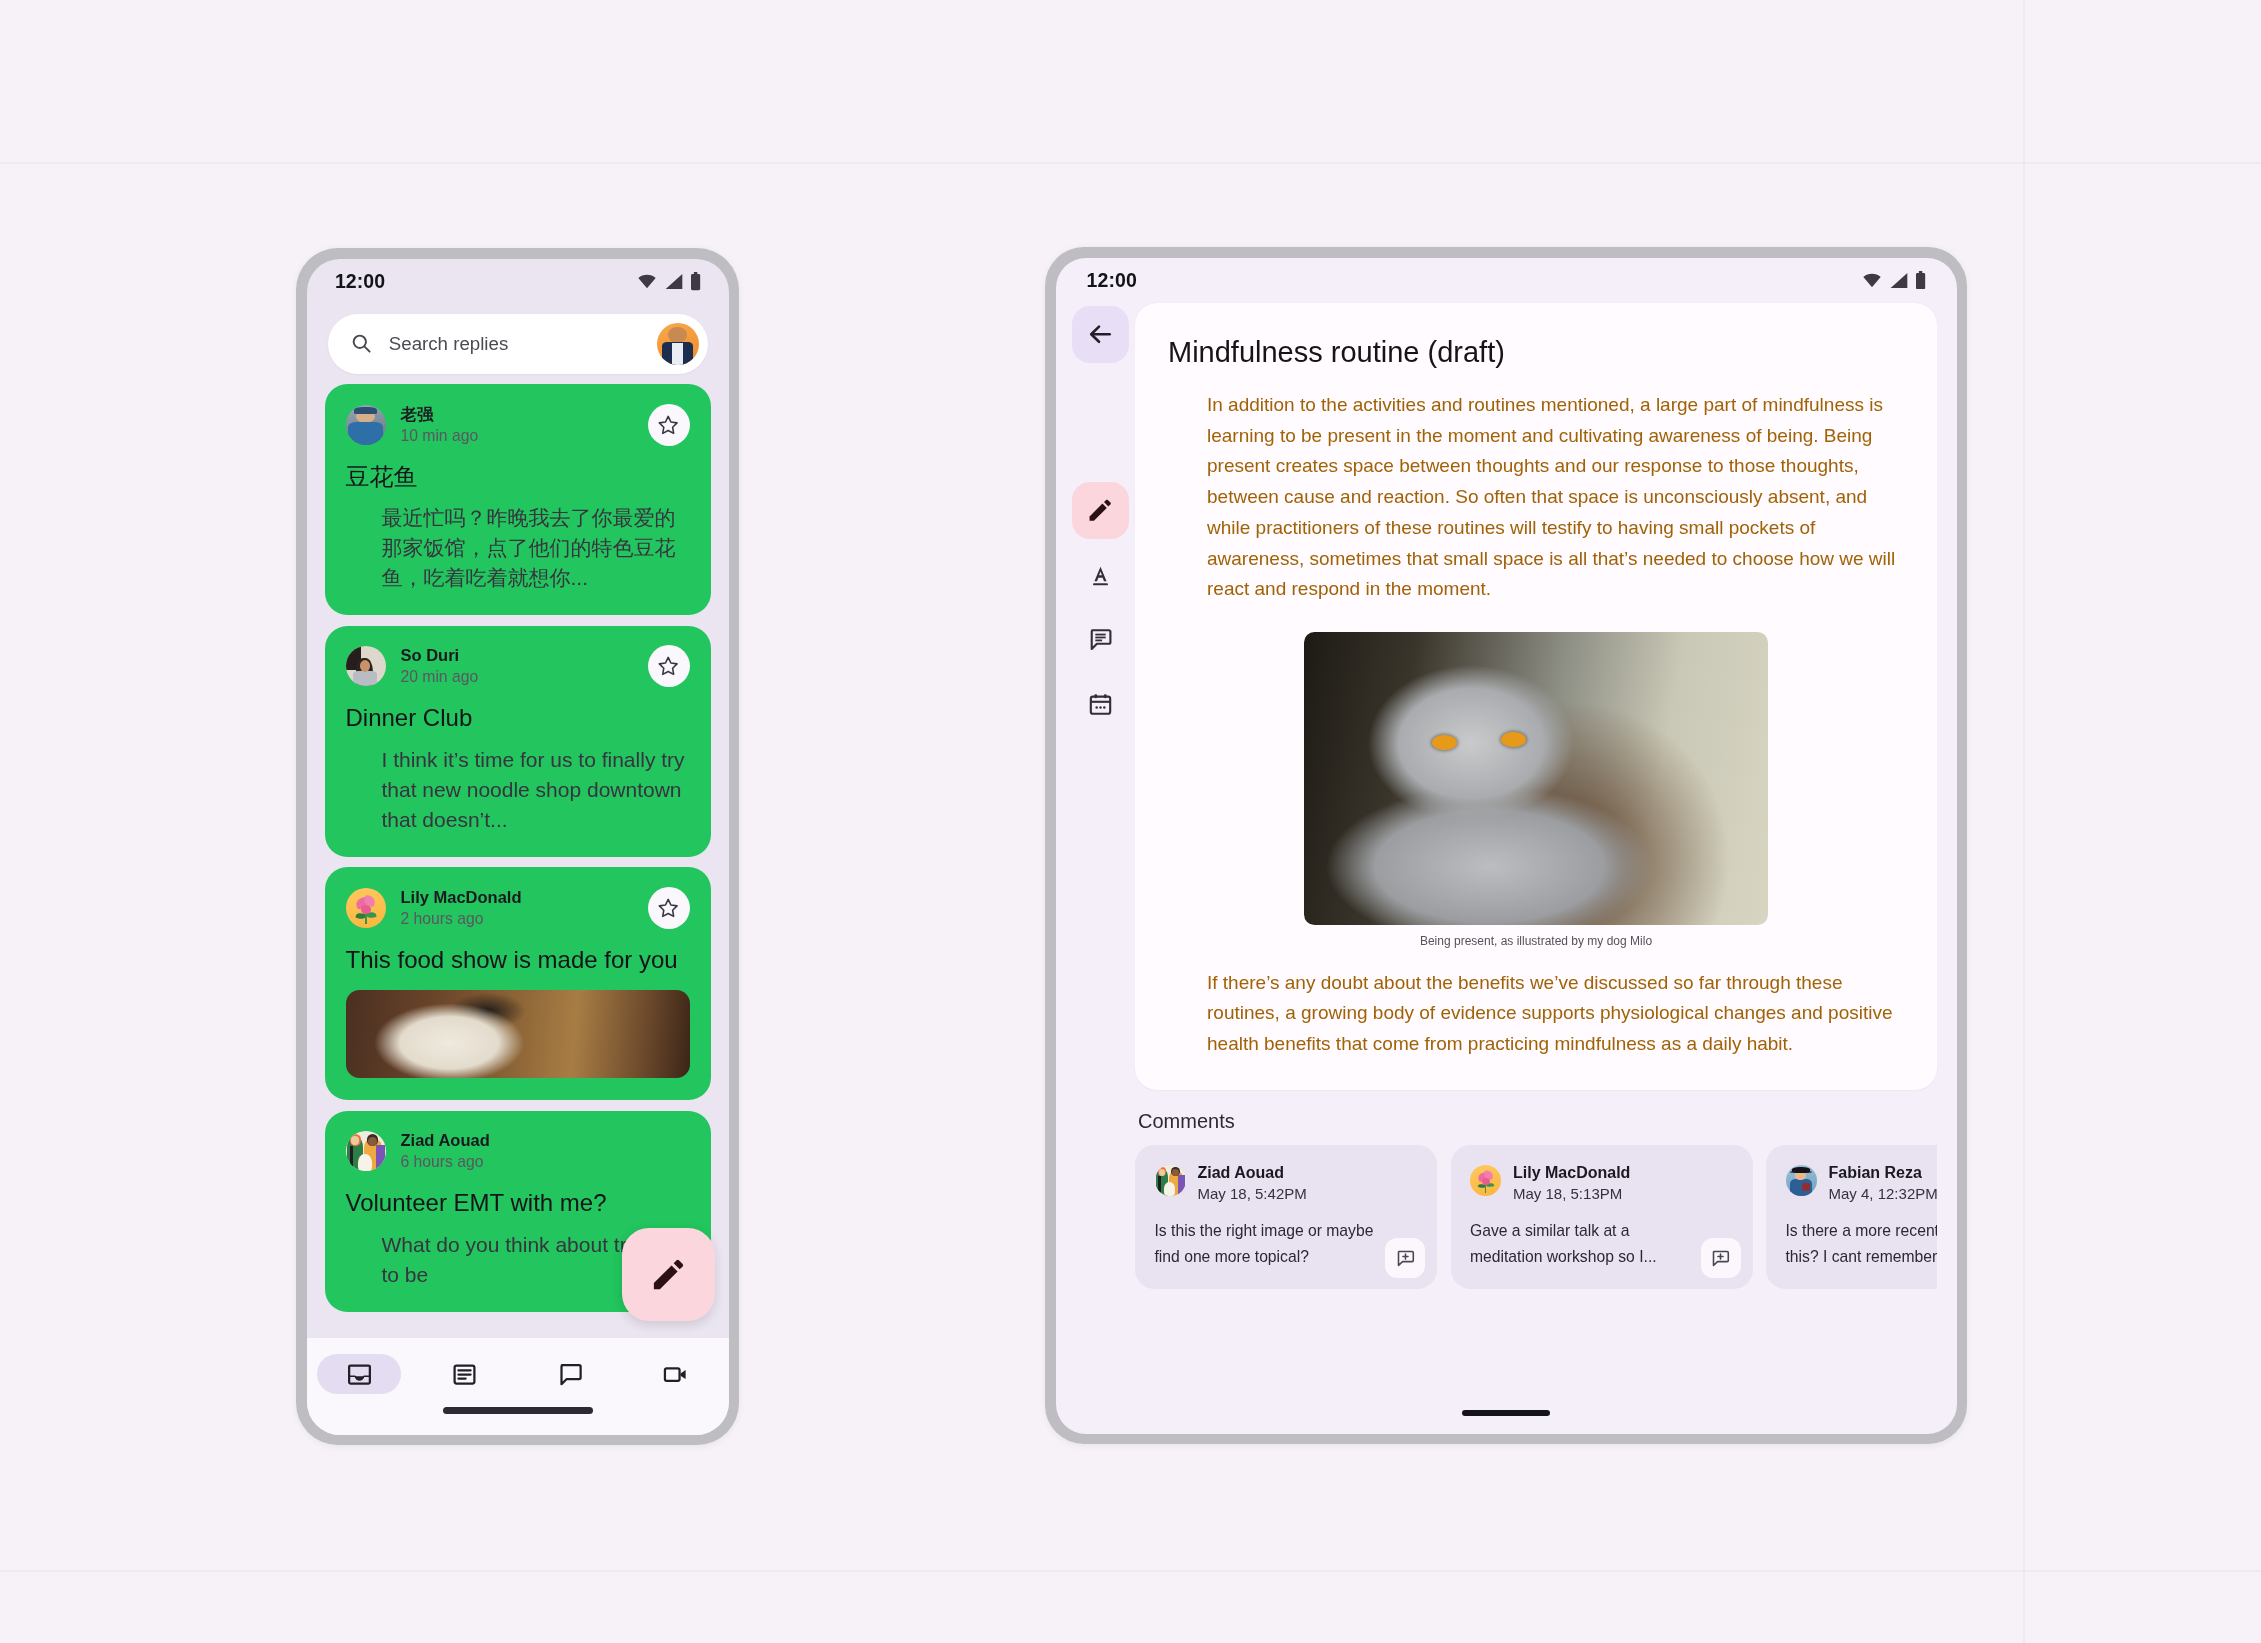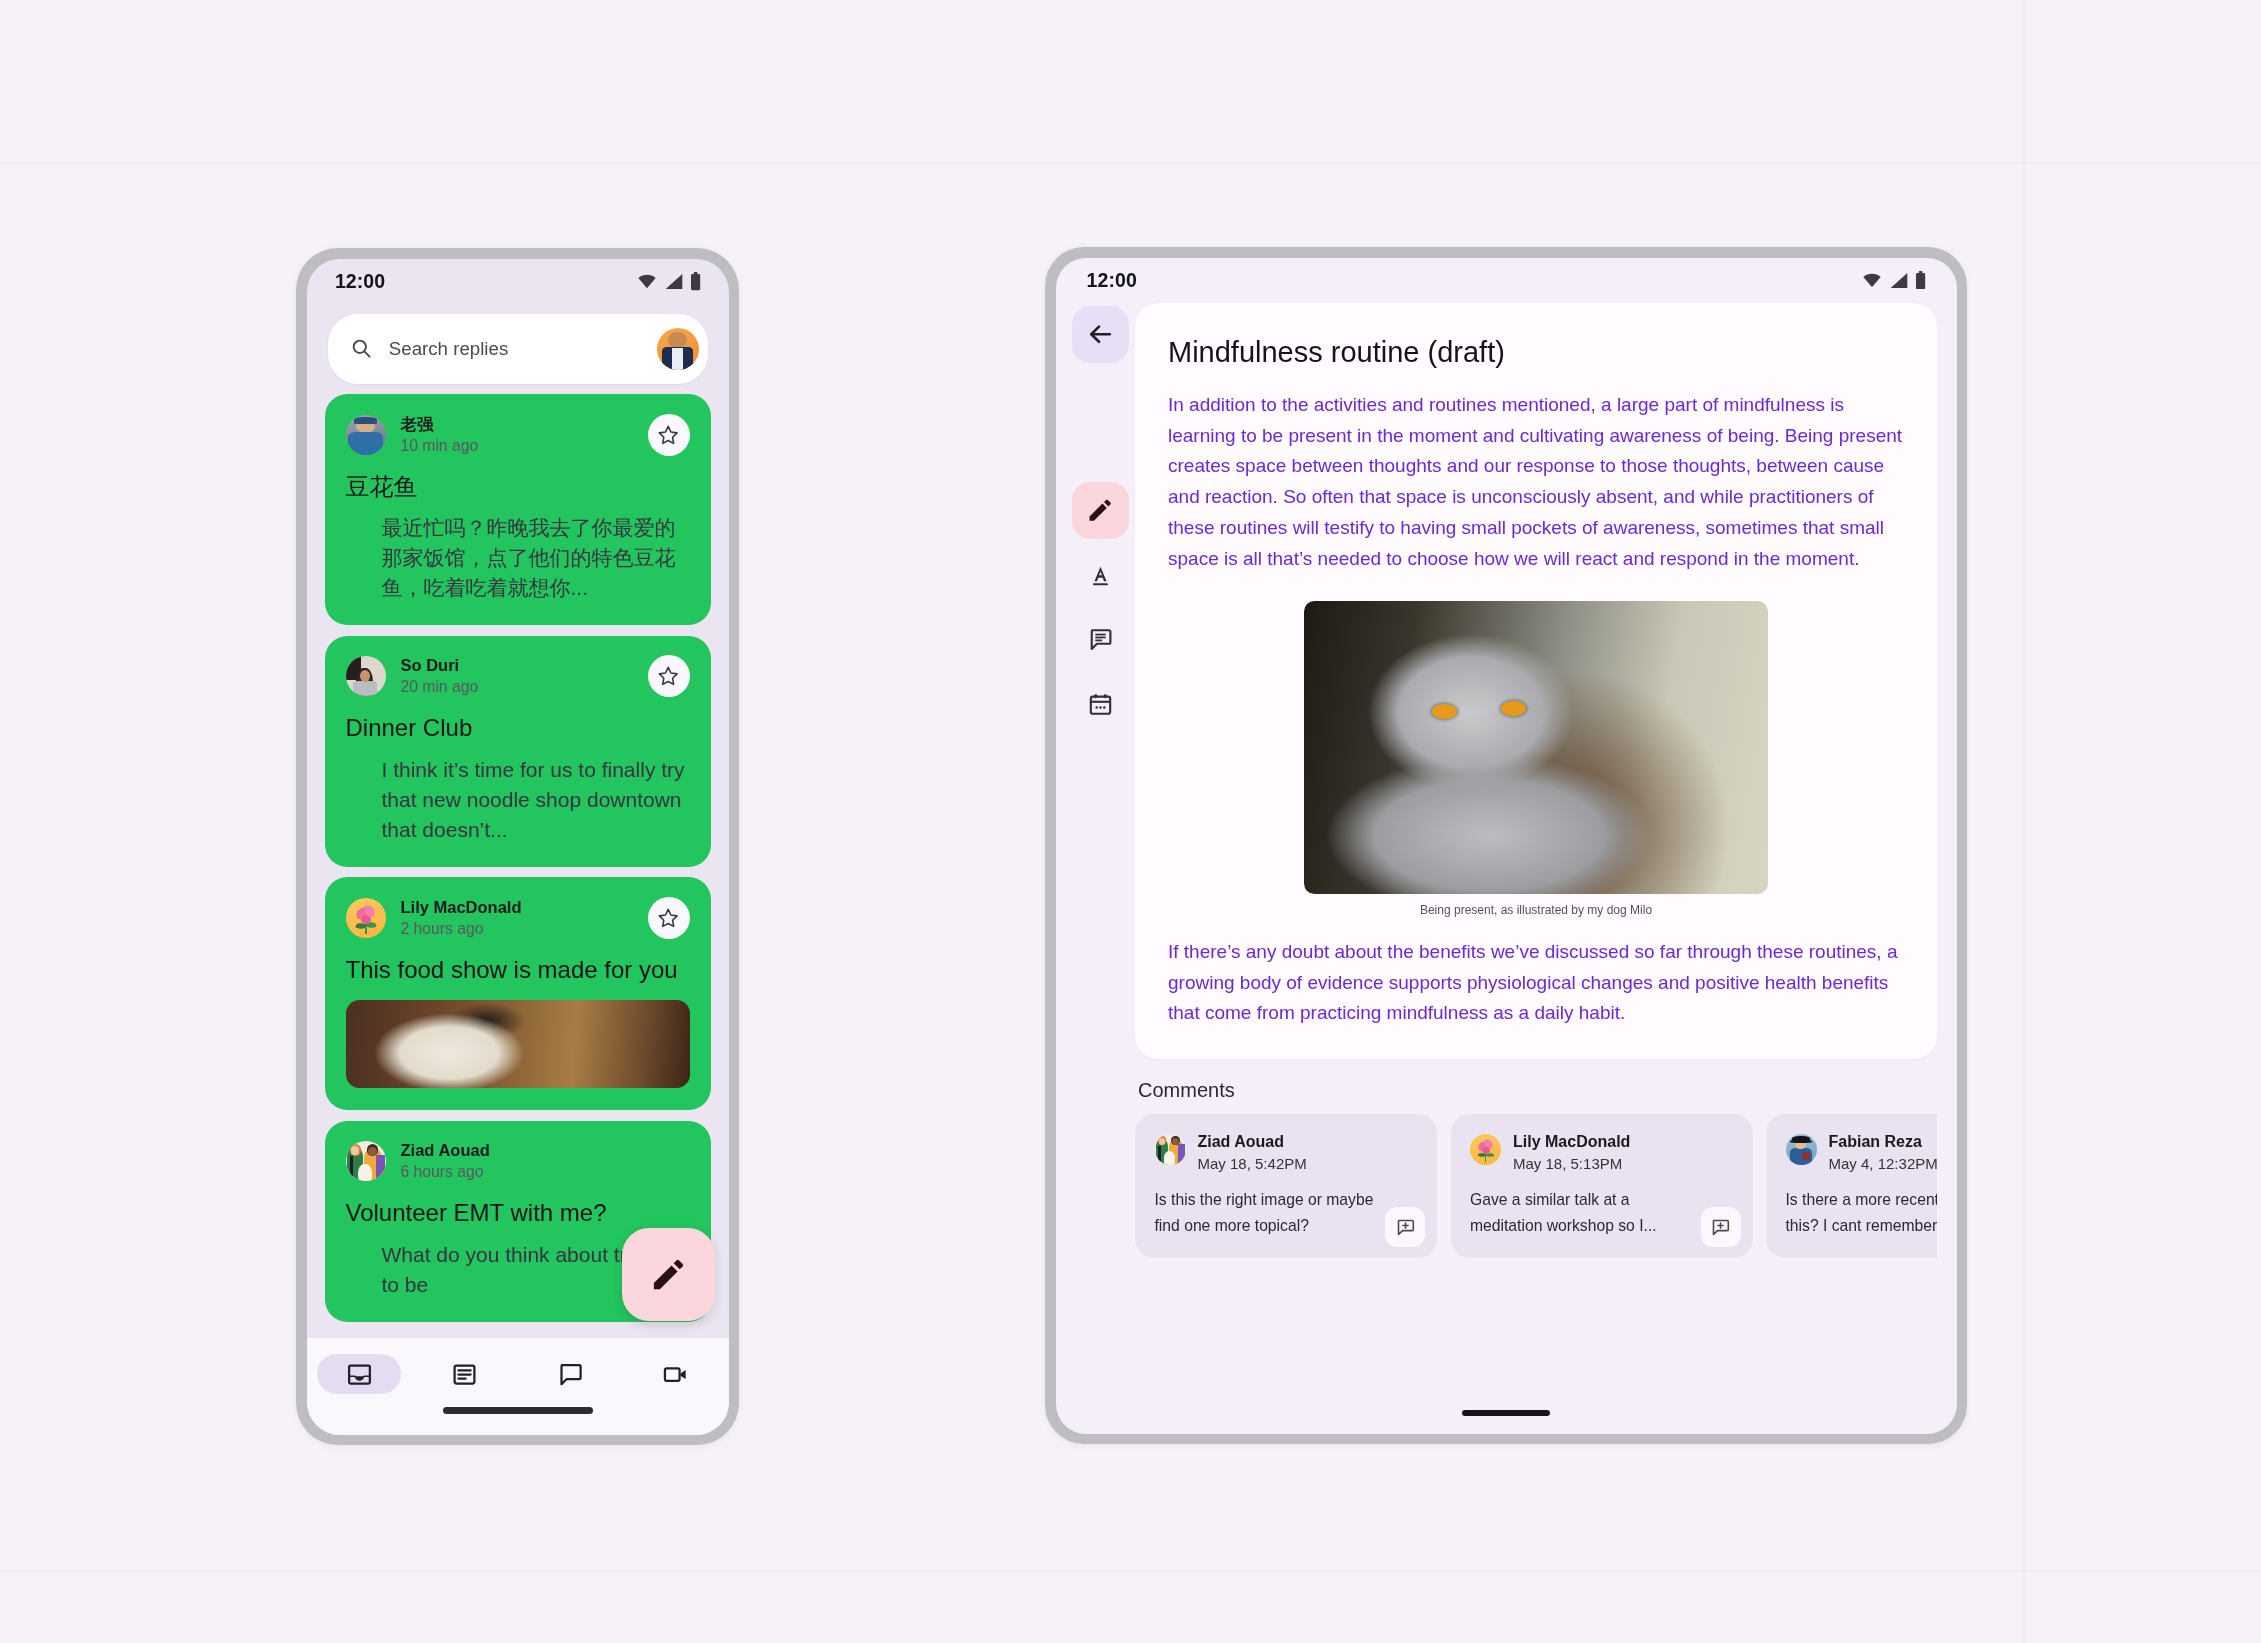--- a/index.html
+++ b/index.html
@@ -38,21 +38,21 @@
     padding: 0 27px 0 28.4px;
   }
   .status-time { font-size: 19.5px; font-weight: 700; color: #15131a; letter-spacing: 0.1px; }
   .status-icons { display: flex; align-items: center; gap: 6.7px; }
   .ico-wifi { width: 20px; height: 14.2px; }
   .ico-sig  { width: 20px; height: 17px; }
   .ico-bat  { width: 11.2px; height: 18.7px; }
 
   .search-bar {
     margin: 9px 21px 0 21px;
-    height: 70px; background: #ffffff;
+    height: 60px; background: #ffffff;
     border-radius: 30px;
     display: flex; align-items: center;
     padding: 0 9px 0 22.4px;
     box-shadow: 0 0.7px 2.2px rgba(0,0,0,0.05);
   }
   .search-icon { width: 22.4px; height: 22.4px; flex: 0 0 auto; }
   .search-placeholder {
     flex: 1; margin-left: 16.5px;
     font-size: 18.7px; color: #4d4a52;
   }
@@ -142,22 +142,23 @@
   .rail-icon svg { width: 27px; height: 27px; }
 
   .doc-col { flex: 1; min-width: 0; }
   .doc-card {
     background: #fffbfe; border-radius: 22.4px;
     padding: 33px 33px 30px 33px;
     box-shadow: 0 0.7px 2.2px rgba(0,0,0,0.04);
   }
   .doc-title { font-size: 29px; color: #16141a; line-height: 1.15; }
   .doc-para {
-    font-size: 19px; color: #6d28d9; line-height: 1.62;
+    font-size: 19px; color: #a16207; line-height: 1.62;
     margin-top: 21px;
+    margin-left: 39px;
   }
   .doc-figure { margin-top: 27px; display: flex; flex-direction: column; align-items: center; }
   .doc-img { width: 464px; height: 293px; border-radius: 10.5px; overflow: hidden; }
   .doc-caption { font-size: 12px; color: #55515c; margin-top: 9px; }
   .doc-para.after { margin-top: 19.5px; }
 
   .comments-label { font-size: 20px; color: #2c2933; margin: 19.5px 0 12px 3px; }
   .comments-row { display: flex; gap: 13.5px; overflow: hidden; }
   .comment-card {
     width: 302px; flex: 0 0 auto;

